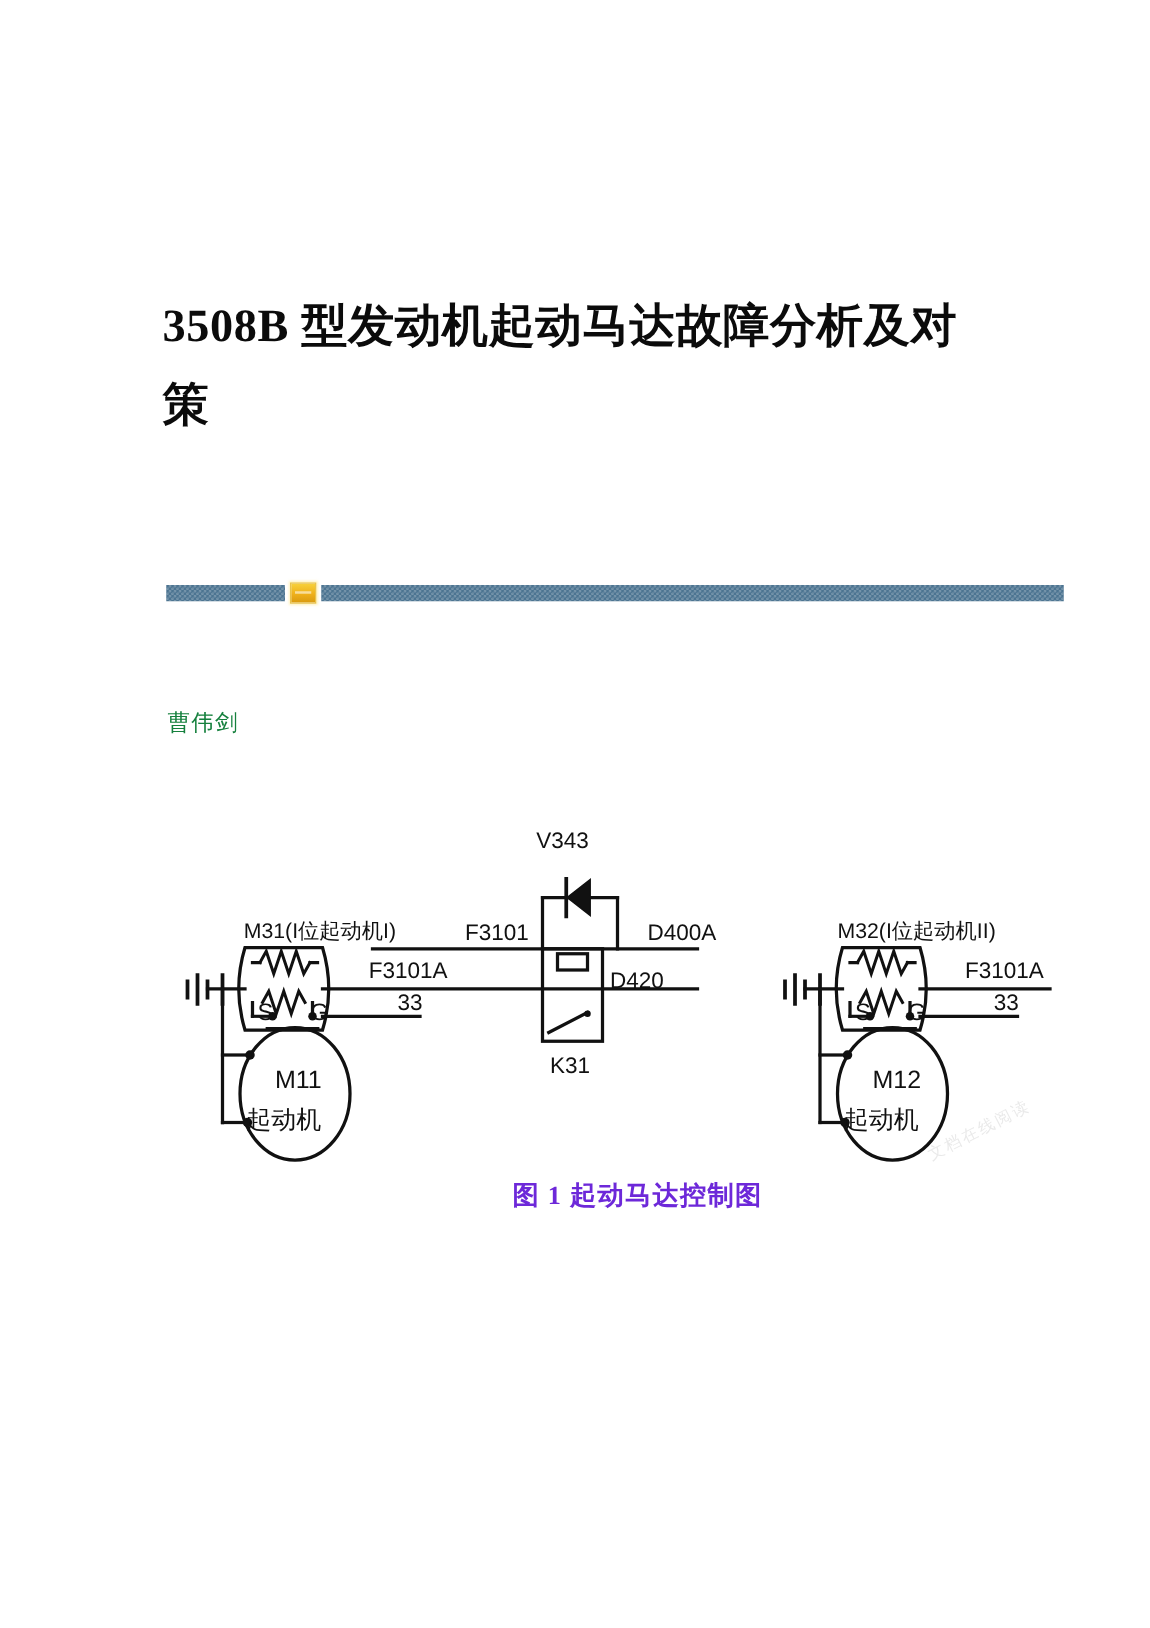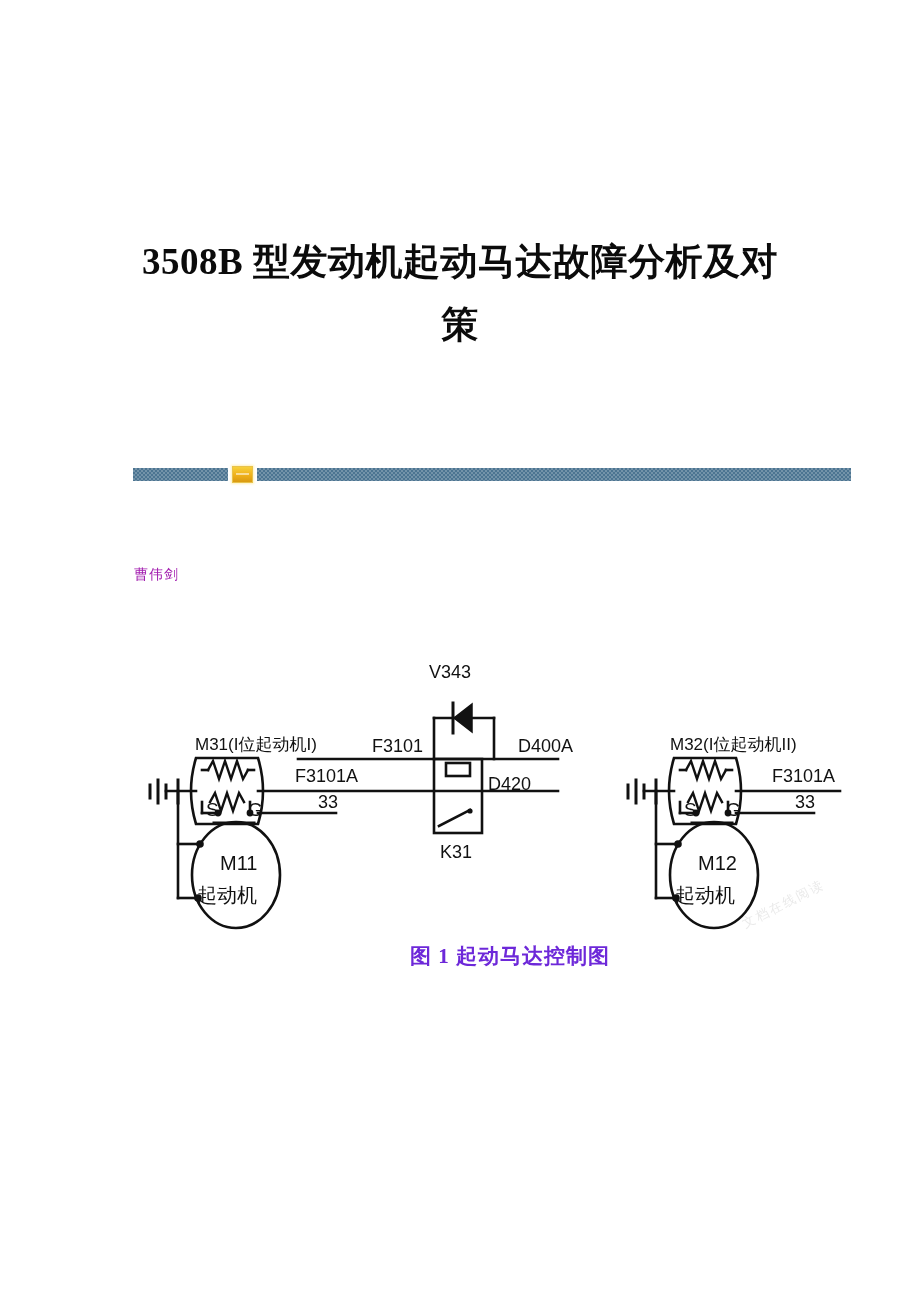--- a/index.html
+++ b/index.html
@@ -20,21 +20,21 @@
     inset: 0;
     background: #ffffff;
   }
 
   
   .doc-title {
     position: absolute;
     left: 130px;
     top: 205px;
     width: 660px;
-    text-align: center;
+    text-align: left;
     font-size: 37px;
     line-height: 1.72;
     color: #0b0b0b;
     font-family: "Liberation Serif", "DejaVu Serif", serif;
     letter-spacing: 0.5px;
   }
 
   
   .divider-wrap {
     position: absolute;
@@ -73,22 +73,22 @@
     left: 3px; top: 6px; right: 3px;
     height: 2px;
     background: rgba(255,255,255,0.55);
   }
 
   
   .author {
     position: absolute;
     left: 134px;
     top: 566px;
-    font-size: 14px;
-    color: #a21caf;
+    font-size: 18px;
+    color: #15803d;
     font-family: "Liberation Sans", "DejaVu Sans", sans-serif;
     letter-spacing: 1px;
   }
 
   
   .figure {
     position: absolute;
     left: 140px;
     top: 630px;
     width: 740px;

